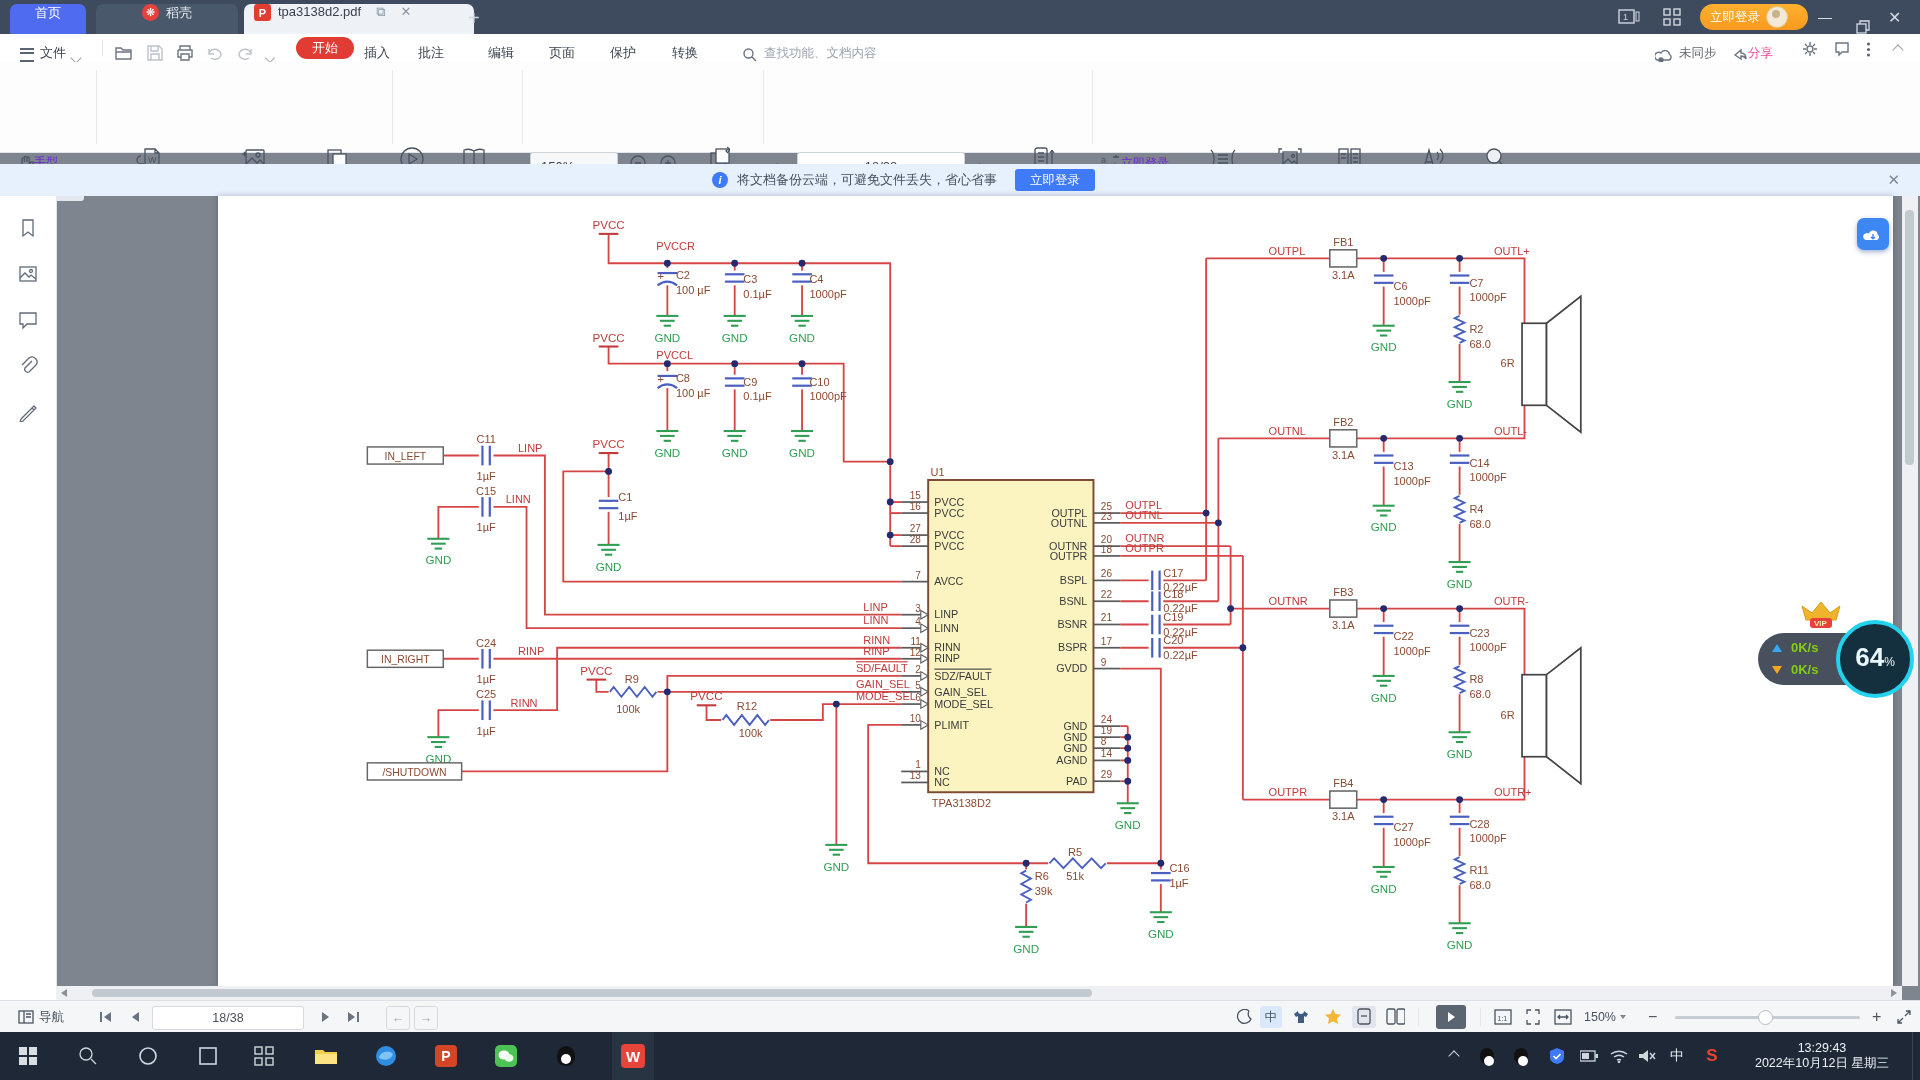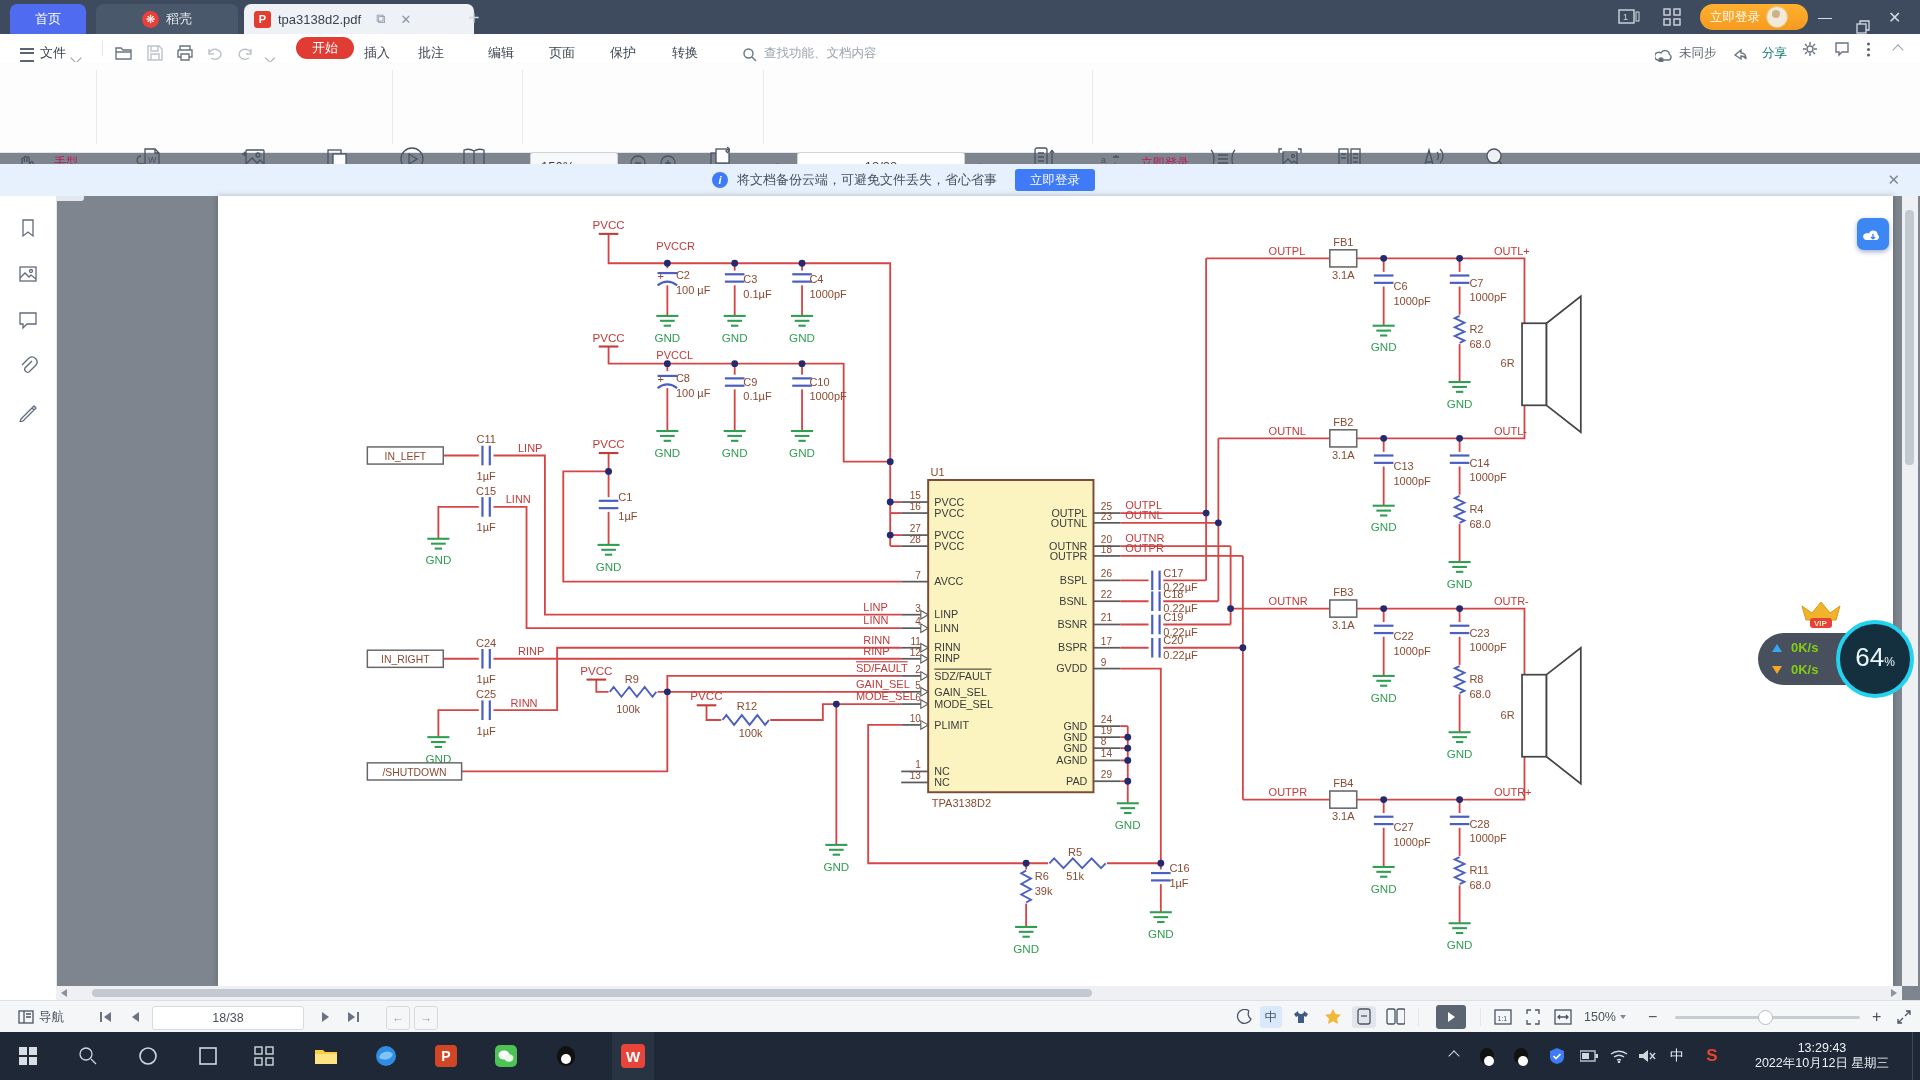--- a/index.html
+++ b/index.html
@@ -1,21 +1,21 @@
 <!DOCTYPE html>
 <html><head>
 <meta charset="utf-8">
 <style>
   html,body{margin:0;padding:0}
   body{width:1920px;height:1080px;position:relative;overflow:hidden;
        font-family:"Liberation Sans",sans-serif;background:#7e858f;-webkit-font-smoothing:antialiased}
   .abs{position:absolute}
   
   .titlebar{left:0;top:0;width:1920px;height:34px;background:#3e4b5e}
-  .tab{top:4px;height:30px;border-radius:7px 7px 0 0;display:flex;align-items:center;justify-content:center;font-size:13px}
+  .tab{top:4px;height:30px;border-radius:7px 7px 0 0;display:flex;align-items:flex-start;justify-content:center;font-size:13px}
   .tab-home{left:10px;width:76px;background:#4f6cf0;color:#fff}
   .tab-docer{left:96px;width:142px;background:#49586a;color:#e8edf3;gap:7px}
   .docer-logo{width:17px;height:17px;border-radius:50%;background:#e8403a;color:#fff;font-size:11px;display:flex;align-items:center;justify-content:center}
   .tab-doc{left:244px;width:210px;background:#eef1f5;color:#3a4250;gap:7px;justify-content:flex-start;padding:0 10px}
   .pdficon{width:17px;height:17px;border-radius:3px;background:#e23d30;color:#fff;font-size:11px;font-weight:bold;display:flex;align-items:center;justify-content:center}
   .tabmini{color:#8b95a3;font-size:13px;margin-left:8px}
   .newtab{left:468px;top:6px;color:#cdd5df;font-size:20px;line-height:24px}
   .tb-right{top:0;height:34px;display:flex;align-items:center;color:#d5dbe4}
   .winbtn{width:30px;text-align:center;font-size:14px}
   .login-pill{left:1700px;top:4px;width:98px;height:26px;border-radius:13px;background:linear-gradient(#ffb02e,#f69a1f);color:#fff;font-size:12.5px;display:flex;align-items:center;padding-left:10px;gap:6px}
@@ -34,21 +34,21 @@
   .mico{stroke:#6b7480;fill:none;stroke-width:1.4}
   .mico.dis{stroke:#bcc3cb}
   
   .toolbar{left:0;top:62px;width:1920px;height:90px;background:#fdfdfe;border-bottom:1px solid #e1e4e9;color:#3f454d;font-size:12px}
   .tdiv{top:8px;height:74px;width:1px;background:#e8ebee}
   .bigitem{top:84px;display:flex;flex-direction:column;align-items:center;gap:6px;font-size:12px}
   .chip{background:#e3e8ee;border-radius:3px}
   .tbox{border:1px solid #cdd3da;border-radius:3px;background:#f6f8fa;display:flex;align-items:center;font-size:13px;color:#394049}
   .ticon{stroke:#4a5462;fill:none;stroke-width:1.3}
   .caret{width:0;height:0;border-left:3.5px solid transparent;border-right:3.5px solid transparent;border-top:4px solid #7d8692;display:inline-block}
-  .rowitem{display:flex;align-items:center;gap:20px;font-size:12px;color:#be185d;position:absolute}
+  .rowitem{display:flex;align-items:center;gap:0;font-size:12px;color:#6d28d9;position:absolute}
   
   .notif{left:0;top:164px;width:1920px;height:32px;background:#e7f1fd;display:flex;align-items:center;font-size:13px;color:#45505f}
   .info-i{width:16px;height:16px;border-radius:50%;background:#3f7bf8;color:#fff;font-size:11px;display:flex;align-items:center;justify-content:center;font-style:italic;font-weight:bold}
   .notif-btn{width:80px;height:22px;background:#3f7bf8;color:#fff;border-radius:3px;display:flex;align-items:center;justify-content:center;font-size:12.5px}
   
   .sidebar{left:0;top:196px;width:56px;height:790px;background:#fff;border-right:1px solid #e3e6ea;display:flex;flex-direction:column;align-items:center;padding-top:22px;gap:26px}
   .page{left:218px;top:196px;width:1675px;height:790px;background:#fff;box-shadow:0 0 6px rgba(0,0,0,.25)}
   .vscroll{left:1902px;top:196px;width:16px;height:790px;background:#eef0f3}
   .vthumb{left:3px;top:14px;width:9px;height:255px;background:#c3c9d0;border-radius:4px}
   .hscroll{left:56px;top:986px;width:1846px;height:14px;background:#eef0f3}
@@ -185,21 +185,21 @@
       </svg>
     <span class="ph">查找功能、文档内容</span>
   </div>
   <div class="abs mb-item" style="left:1655px;gap:6px;color:#5f6670;font-size:12.5px">
     <svg class="mico" width="18" height="14">
         <path d="M5 12 a4 4 0 1 1 1-7 a4.5 4.5 0 0 1 8.5 1.5 a3 3 0 0 1 -.5 5.5 z"></path>
         <circle cx="6" cy="12" r="2" fill="#5f6670"></circle>
       </svg>
     <span>未同步</span>
   </div>
-  <div class="abs mb-item" style="left:1732px;gap:15px;color:#0f766e;font-size:12.5px">
+  <div class="abs mb-item" style="left:1732px;gap:1px;color:#ec4899;font-size:12.5px">
     <svg class="mico" width="15" height="15">
         <path d="M3 8 l6-5 v3 c4 0 5 3 5 6 c-1-2-3-3-5-3 v3 z"></path>
       </svg>
     <span>分享</span>
   </div>
   <svg class="abs mico" style="left:1802px;top:7px" width="16" height="16">
       <circle cx="8" cy="8" r="3"></circle>
       <path d="M8 1 v3 M8 12 v3 M1 8 h3 M12 8 h3 M3 3 l2 2 M11 11 l2 2 M13 3 l-2 2 M5 11 l-2 2"></path>
     </svg>
   <svg class="abs mico" style="left:1834px;top:7px" width="16" height="16">
@@ -942,21 +942,21 @@
   <div class="sw-row" style="top:7px">
     <span class="arrow-up"></span>
     <span>0K/s</span>
   </div>
   <div class="sw-row" style="top:29px">
     <span class="arrow-dn"></span>
     <span>0K/s</span>
   </div>
 </div>
 <div class="abs sw-circle">
-  <span style="font-size:26px;font-weight:normal;margin-top:18px">64</span>
+  <span style="font-size:26px;font-weight:bold;margin-top:18px">64</span>
   <span style="font-size:12px">%</span>
 </div>
 
 <div class="abs statusbar">
   <div class="sb-item" style="left:18px">
     <svg class="ticon" width="16" height="14">
         <rect x="1" y="1" width="14" height="12"></rect>
         <path d="M6 1 v12 M8 4 h5 M8 7 h5"></path>
       </svg>
     <span>导航</span>

